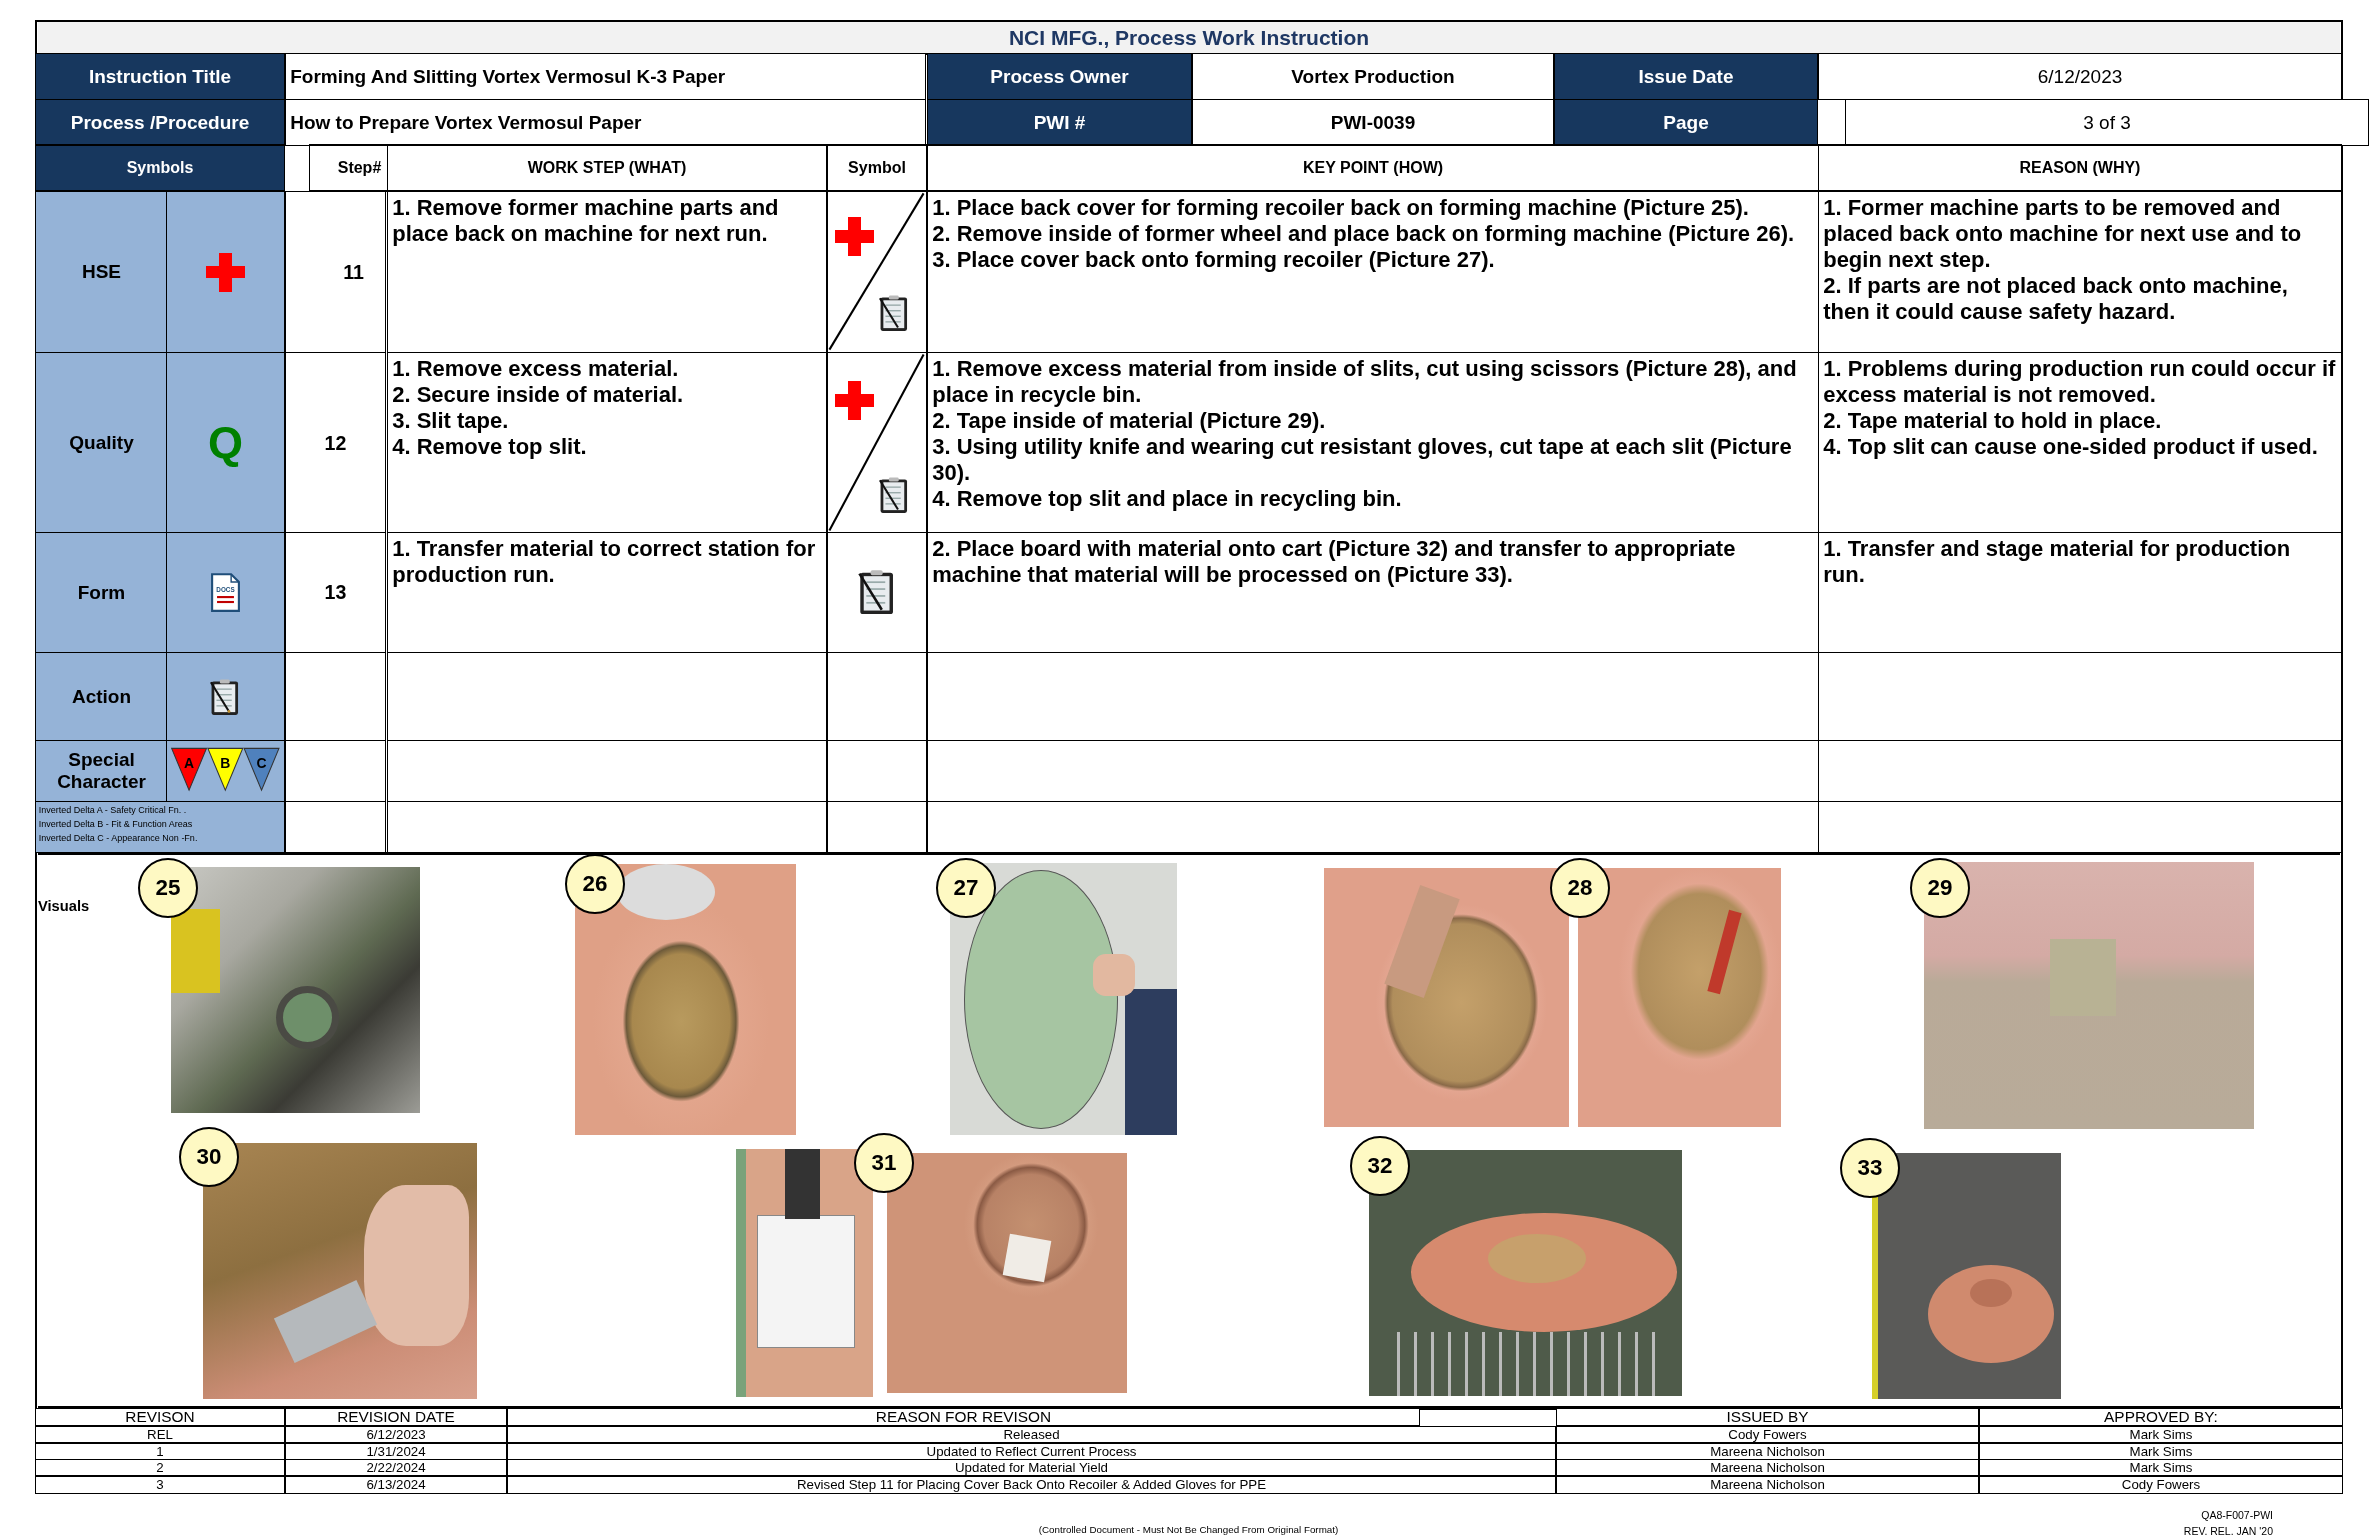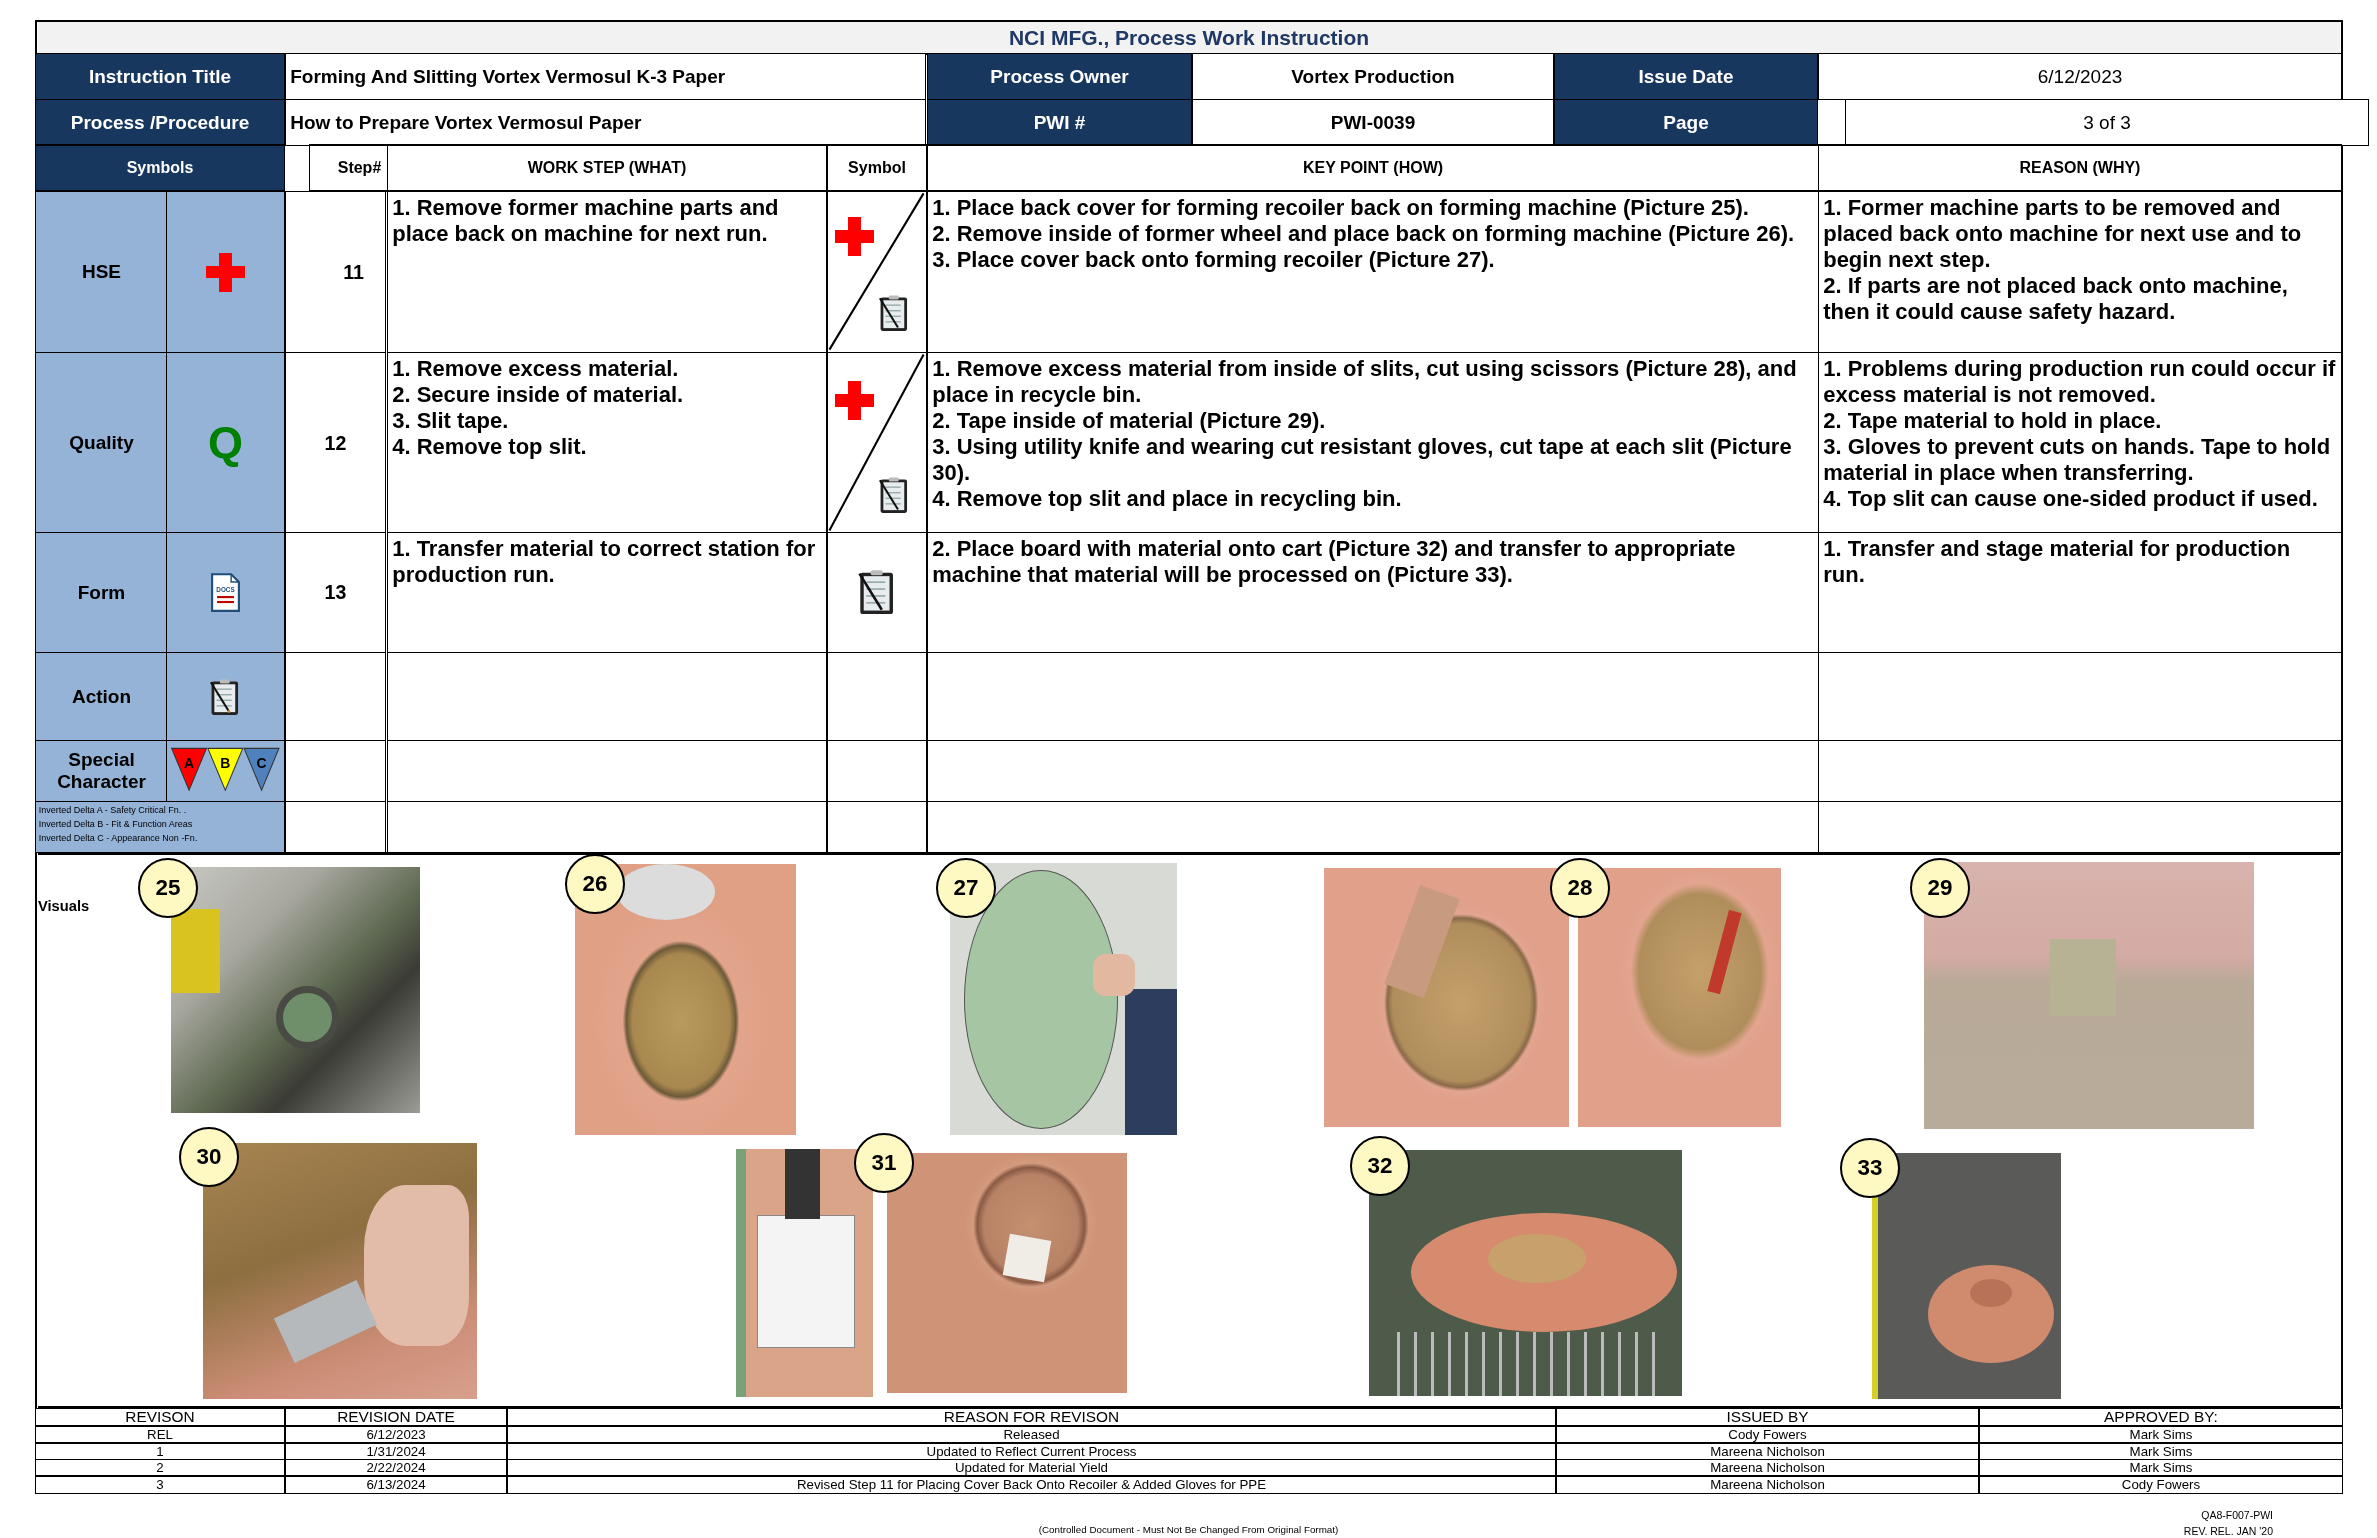--- a/index.html
+++ b/index.html
@@ -158,21 +158,20 @@
 </div>
 <div class="txt" style="left:927px;top:352px;width:892px;height:182px;">
   <div>1. Remove excess material from inside of slits, cut using scissors (Picture 28), and place in recycle bin.</div>
   <div>2. Tape inside of material (Picture 29).</div>
   <div>3. Using utility knife and wearing cut resistant gloves, cut tape at each slit (Picture 30).</div>
   <div>4. Remove top slit and place in recycling bin.</div>
 </div>
 <div class="txt" style="left:1818px;top:352px;width:524px;height:182px;">
   <div>1. Problems during production run could occur if excess material is not removed.</div>
   <div>2. Tape material to hold in place.</div>
-  <div>3. Gloves to prevent cuts on hands. Tape to hold material in place when transferring.</div>
   <div>4. Top slit can cause one-sided product if used.</div>
 </div>
 
 <div class="cell white" style="left:285px;top:532px;width:101px;height:121px;font-size:19.6px;font-weight:bold;">13</div>
 <div class="txt" style="left:387px;top:532px;width:440px;height:121px;">
   <div>1. Transfer material to correct station for production run.</div>
 </div>
 <div class="cell white" style="left:827px;top:532px;width:100px;height:121px;">
   <svg width="43" height="49" viewBox="0 0 50 56">
     <rect x="5" y="5" width="38" height="48" rx="3" fill="#222"></rect>
@@ -271,21 +270,21 @@
   <div class="abs" style="left:0;top:0;width:5.6px;height:246px;background:#d6cf2a;"></div>
   <div class="abs" style="left:56px;top:112px;width:126px;height:98px;border-radius:50%;background:#d08a6e;"></div>
   <div class="abs" style="left:98px;top:126px;width:42px;height:28px;border-radius:50%;background:#b87258;"></div>
 </div>
 <div class="badge" style="left:1840px;top:1138px;">33</div>
 
 <div class="abs" style="left:38px;top:1406px;width:2302px;height:3.5px;background:#000;"></div>
 
 <div class="rev revh" style="left:35px;top:1408px;width:250px;height:17.5px;">REVISON</div>
 <div class="rev revh" style="left:285px;top:1408px;width:222px;height:17.5px;">REVISION DATE</div>
-<div class="rev revh" style="left:507px;top:1408px;width:1049px;height:17.5px;">REASON FOR REVISON</div>
+<div class="rev revh" style="left:507px;top:1408px;width:913px;height:17.5px;">REASON FOR REVISON</div>
 <div class="rev revh" style="left:1556px;top:1408px;width:423px;height:17.5px;">ISSUED BY</div>
 <div class="rev revh" style="left:1979px;top:1408px;width:364px;height:17.5px;">APPROVED BY:</div>
 
 <div class="rev" style="left:35px;top:1426px;width:250px;height:17px;">REL</div>
 <div class="rev" style="left:285px;top:1426px;width:222px;height:17px;">6/12/2023</div>
 <div class="rev" style="left:507px;top:1426px;width:1049px;height:17px;">Released</div>
 <div class="rev" style="left:1556px;top:1426px;width:423px;height:17px;">Cody Fowers</div>
 <div class="rev" style="left:1979px;top:1426px;width:364px;height:17px;">Mark Sims</div>
 
 <div class="rev" style="left:35px;top:1443px;width:250px;height:17px;">1</div>

